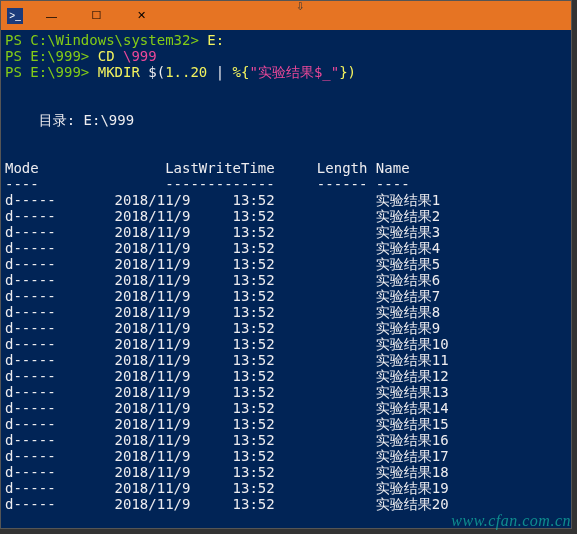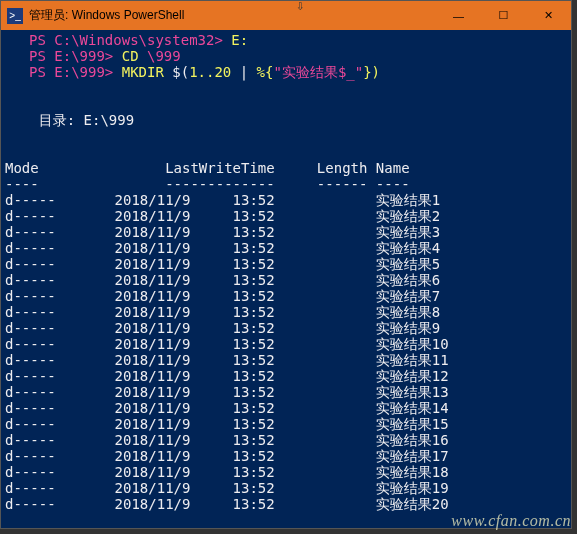--- a/index.html
+++ b/index.html
@@ -52,47 +52,46 @@
     color: #eeedf0;
     padding: 2px 4px;
     font-family: "NSimSun","SimSun","Consolas", monospace;
     font-size: 14px;
     line-height: 16px;
     overflow: hidden;
     position: relative;
     white-space: pre;
   }
   .ln { white-space: pre; }
-  .prompt { color: #ec4899; margin-left: 24px; }
+  .prompt { color: #84cc16; }
   .cmd-yellow { color: #f3f35e; }
   .cmd-cyan { color: #ec4899; }
   .watermark {
     position: absolute;
     right: 6px; bottom: 4px;
-    color: #fef9c3;
+    color: #14b8a6;
     font-style: italic;
     font-family: "Georgia", serif;
     font-size: 16px;
     opacity: 0.7;
     letter-spacing: 0.5px;
   }
   .pointer-arrow {
     position: absolute;
     top: -3px; left: 296px;
     color: #333;
     font-size: 14px;
   }
 </style>
 </head>
 <body>
 
 <div class="window">
   <div class="titlebar">
     <div class="ps-icon">&gt;_</div>
-    <div class="title">管理员: Windows PowerShell</div>
     <div class="controls">
       <div class="ctrl">—</div>
       <div class="ctrl">☐</div>
       <div class="ctrl">✕</div>
     </div>
   </div>
 
   <div class="terminal" id="terminal"><div class="ln"><span class="prompt">PS C:\Windows\system32&gt; </span><span class="cmd-yellow">E:</span></div><div class="ln"><span class="prompt">PS E:\999&gt; </span><span class="cmd-yellow">CD </span><span class="cmd-cyan">\999</span></div><div class="ln"><span class="prompt">PS E:\999&gt; </span><span class="cmd-yellow">MKDIR </span><span class="">$(</span><span class="cmd-yellow">1..20 </span><span class="">| </span><span class="cmd-yellow">%{</span><span class="cmd-cyan">"实验结果$_"</span><span class="cmd-yellow">})</span></div><div class="ln">&nbsp;</div><div class="ln">&nbsp;</div><div class="ln">    目录: E:\999</div><div class="ln">&nbsp;</div><div class="ln">&nbsp;</div><div class="ln">Mode               LastWriteTime     Length Name</div><div class="ln">----               -------------     ------ ----</div><div class="ln">d-----       2018/11/9     13:52            实验结果1</div><div class="ln">d-----       2018/11/9     13:52            实验结果2</div><div class="ln">d-----       2018/11/9     13:52            实验结果3</div><div class="ln">d-----       2018/11/9     13:52            实验结果4</div><div class="ln">d-----       2018/11/9     13:52            实验结果5</div><div class="ln">d-----       2018/11/9     13:52            实验结果6</div><div class="ln">d-----       2018/11/9     13:52            实验结果7</div><div class="ln">d-----       2018/11/9     13:52            实验结果8</div><div class="ln">d-----       2018/11/9     13:52            实验结果9</div><div class="ln">d-----       2018/11/9     13:52            实验结果10</div><div class="ln">d-----       2018/11/9     13:52            实验结果11</div><div class="ln">d-----       2018/11/9     13:52            实验结果12</div><div class="ln">d-----       2018/11/9     13:52            实验结果13</div><div class="ln">d-----       2018/11/9     13:52            实验结果14</div><div class="ln">d-----       2018/11/9     13:52            实验结果15</div><div class="ln">d-----       2018/11/9     13:52            实验结果16</div><div class="ln">d-----       2018/11/9     13:52            实验结果17</div><div class="ln">d-----       2018/11/9     13:52            实验结果18</div><div class="ln">d-----       2018/11/9     13:52            实验结果19</div><div class="ln">d-----       2018/11/9     13:52            实验结果20</div><div class="ln">&nbsp;</div></div>
 </div>
 

